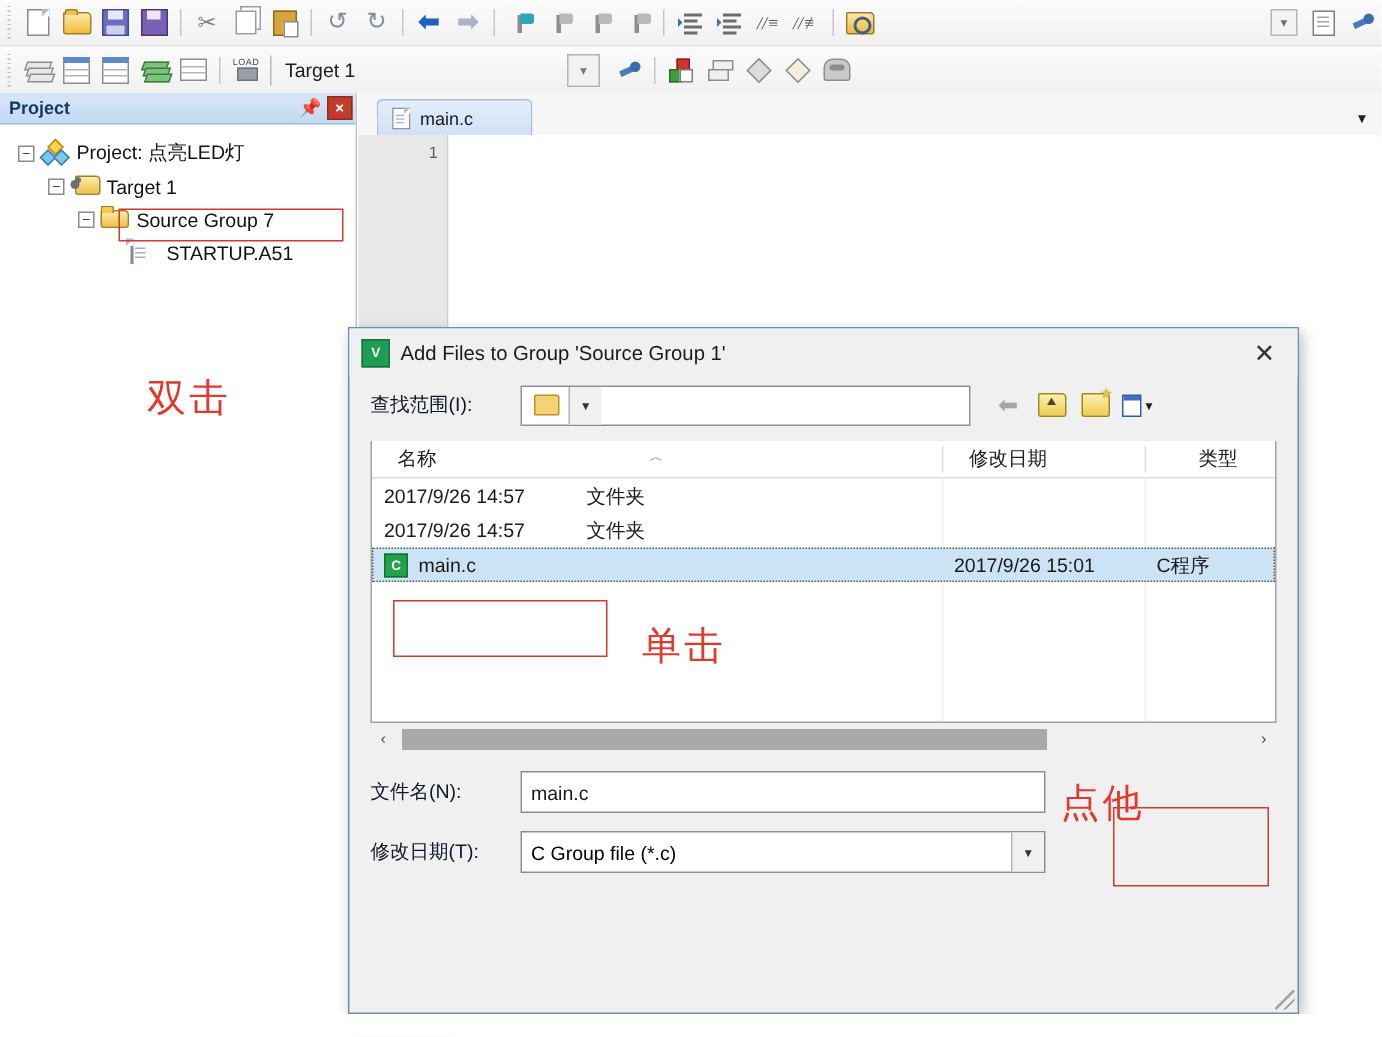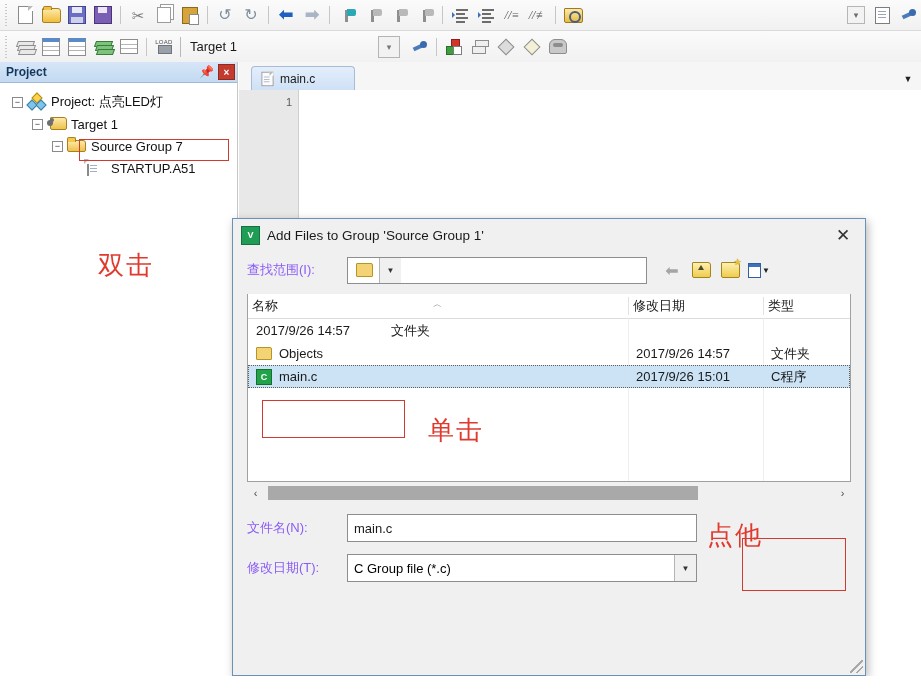--- a/index.html
+++ b/index.html
@@ -232,21 +232,21 @@
     display: flex; align-items: center; justify-content: center;
   }
   #dialog-title { font-size: 13.5px; color: #1a1a1a; flex: 1 1 auto; }
   #dialog-close {
     width: 44px; height: 30px; display:flex;align-items:center;justify-content:center;
     font-size: 17px; color: #333; flex: 0 0 auto;
   }
   #dialog-body { position: relative; padding: 0 14px; }
 
   .row-lookin { display: flex; align-items: center; height: 32px; margin-top: 3px; }
-  .lbl { font-size: 13px; color: #8b5cf6; width: 100px; flex: 0 0 auto; }
+  .lbl { font-size: 13px; color: #0f172a; width: 100px; flex: 0 0 auto; }
   #lookin-combo {
     width: 300px; height: 27px; background: #fff; border: 1px solid #8e8e8e;
     display: flex; align-items: center; box-sizing: border-box;
   }
   #lookin-folder-icon { width: 15px; height: 12px; background: #f3d374; border: 1px solid #b59526; margin: 0 6px 0 8px; border-radius: 1px 2px 1px 1px; flex:0 0 auto;}
   #lookin-text { font-size: 13px; color: #1a1a1a; flex: 1 1 auto; }
   #lookin-arrow {
     width: 21px; height: 25px; background: #f0f0f0; border-left: 1px solid #b5b5b5;
     display: flex; align-items: center; justify-content: center; font-size: 8px; color: #333; flex:0 0 auto;
   }
@@ -264,25 +264,25 @@
   #file-list-frame {
     margin-top: 8px; height: 188px; background: #fff;
     border: 1px solid #a0a0a0; border-top: none; position: relative;
     box-sizing: border-box;
   }
   #file-list-header {
     height: 24px; background: #fff; border-bottom: 1px solid #dcdcdc;
     display: flex; align-items: center; font-size: 13px; color: #1a1a1a;
     position: relative;
   }
-  #file-list-header .col { padding-left: 4px; box-sizing: border-box; position: relative; }
+  #file-list-header .col { padding-left: 17px; box-sizing: border-box; position: relative; }
   #file-list-header .col + .col { border-left: 1px solid #e2e2e2; }
   .col-name { width: 380px; }
   .col-date { width: 135px; }
-  .col-type { width: 80px; }
+  .col-type { width: 80px; text-align: center; }
   .sort-caret { position: absolute; left: 185px; top: 1px; font-size: 9px; color: #8d8d8d; }
   .file-row {
     height: 23px; display: flex; align-items: center; font-size: 13px; color: #1a1a1a;
     position: relative;
   }
   .file-row.selected {
     background: #cce3f6;
     outline: 1px dotted #5f5f5f; outline-offset: -1px;
   }
   .file-row .cell { box-sizing: border-box; padding-left: 8px; display: flex; align-items: center; }
@@ -613,24 +613,20 @@
 
       <div class="col-divider" style="left:380px"></div>
       <div class="col-divider" style="left:515px"></div>
 
       <div class="file-row">
         <span class="cell col-date">2017/9/26 14:57</span>
         <span class="cell col-type">文件夹</span>
       </div>
 
       <div class="file-row">
-        <span class="cell col-name">
-          <span class="folder-sm"></span>
-          <span>Objects</span>
-        </span>
         <span class="cell col-date">2017/9/26 14:57</span>
         <span class="cell col-type">文件夹</span>
       </div>
 
       <div class="file-row selected">
         <span class="cell col-name">
           <span class="cfile-sm">C</span>
           <span>main.c</span>
         </span>
         <span class="cell col-date">2017/9/26 15:01</span>

